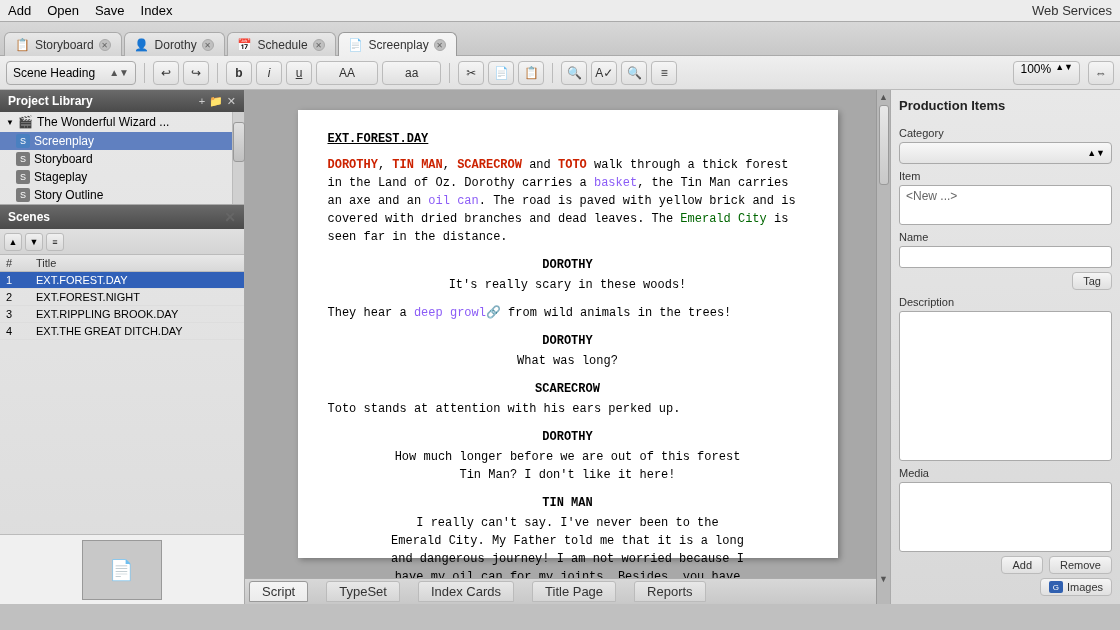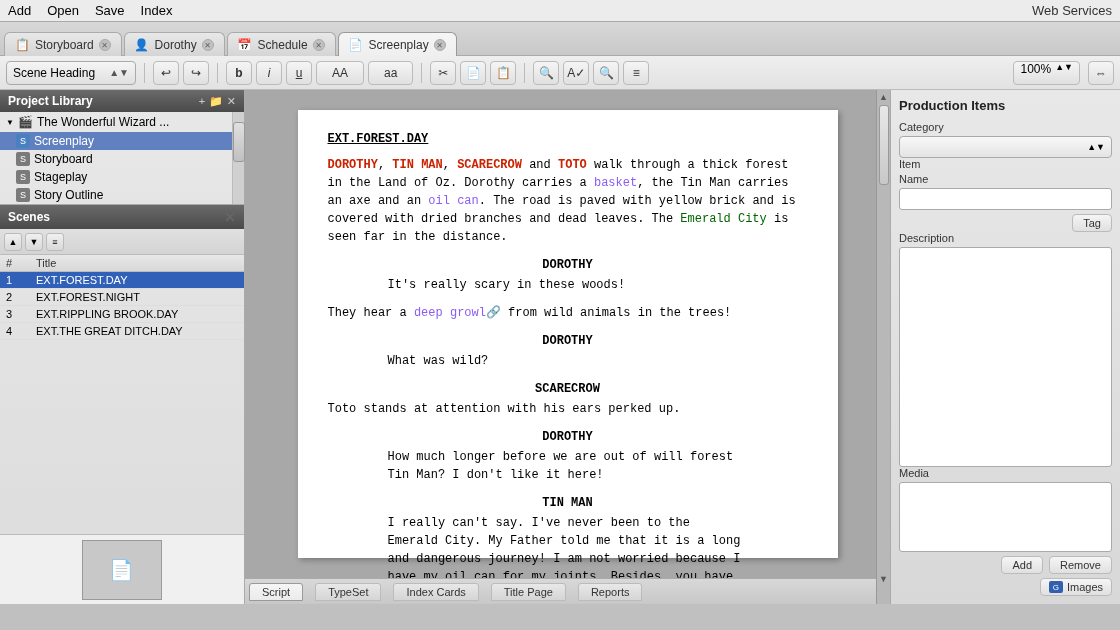--- a/index.html
+++ b/index.html
@@ -98,21 +98,21 @@
       width: 26px; height: 24px;
       background: linear-gradient(to bottom, #f5f5f5, #e0e0e0);
       border: 1px solid #bbb;
       border-radius: 4px;
       cursor: pointer;
       font-size: 12px;
       color: #333;
     }
     .toolbar-btn-text {
       display: flex; align-items: center; justify-content: center;
-      padding: 0 15px; height: 24px;
+      padding: 0 22px; height: 24px;
       background: linear-gradient(to bottom, #f5f5f5, #e0e0e0);
       border: 1px solid #bbb;
       border-radius: 4px;
       cursor: pointer;
       font-size: 12px;
       color: #333;
     }
     .zoom-control {
       display: flex; align-items: flex-start;
       background: linear-gradient(to bottom, #f5f5f5, #e0e0e0);
@@ -288,21 +288,21 @@
     }
     .action-text { margin-bottom: 8px; }
     .character-name {
       text-align: center;
       font-weight: bold;
       margin-top: 10px;
       margin-bottom: 2px;
     }
     .dialogue {
       margin: 0 60px 10px;
-      text-align: left;
+      text-align: center;
     }
     .highlight-red { color: #cc2200; font-weight: bold; }
     .highlight-blue { color: #8b5cf6; }
     .highlight-green { color: #006600; }
     .scroll-thumb {
       width: 12px;
       margin: 0 auto;
       background: linear-gradient(to bottom, #e0e0e0, #c0c0c0);
       border: 1px solid #999;
       border-radius: 3px;
@@ -316,24 +316,24 @@
       background: linear-gradient(to bottom, #d8d8d8, #c8c8c8);
       border-top: 1px solid #aaa;
       height: 26px;
       align-items: center;
       padding: 0 4px;
     }
     .bottom-tab {
       padding: 2px 12px;
       border: 1px solid #bbb;
       border-radius: 3px 3px 0 0;
-      font-size: 11px;
+      font-size: 13px;
       cursor: pointer;
       background: linear-gradient(to bottom, #e8e8e8, #d5d5d5);
-      margin-right: 12px;
+      margin-right: 18px;
       color: #333;
       text-align: right;
     }
     .bottom-tab.active {
       background: linear-gradient(to bottom, #f5f5f5, #ebebeb);
       border-color: #999;
     }
 
     
     #production-panel {
@@ -348,20 +348,21 @@
     .prod-title {
       font-size: 13px;
       font-weight: bold;
       color: #222;
       margin-bottom: 8px;
     }
     .prod-label {
       font-size: 11px;
       color: #333;
       margin-bottom: 3px;
+      margin-top: 6px;
     }
     .prod-select {
       display: flex;
       align-items: center;
       background: linear-gradient(to bottom, #f8f8f8, #e4e4e4);
       border: 1px solid #aaa;
       border-radius: 4px;
       padding: 2px 6px;
       font-size: 12px;
       height: 22px;
@@ -598,28 +599,28 @@
         <div class="action-text">
           <span class="highlight-red">DOROTHY</span>, <span class="highlight-red">TIN MAN</span>, <span class="highlight-red">SCARECROW</span> and <span class="highlight-red">TOTO</span> walk through a thick forest in the Land of Oz. Dorothy carries a <span class="highlight-blue">basket</span>, the Tin Man carries an axe and an <span class="highlight-blue">oil can</span>. The road is paved with yellow brick and is covered with dried branches and dead leaves. The <span class="highlight-green">Emerald City</span> is seen far in the distance.
         </div>
 
         <div class="character-name">DOROTHY</div>
         <div class="dialogue">It's really scary in these woods!</div>
 
         <div class="action-text">They hear a <span class="highlight-blue">deep growl</span>🔗 from wild animals in the trees!</div>
 
         <div class="character-name">DOROTHY</div>
-        <div class="dialogue">What was wild?</div>
+        <div class="dialogue">What was long?</div>
 
         <div class="character-name">SCARECROW</div>
 
         <div class="action-text">Toto stands at attention with his ears perked up.</div>
 
         <div class="character-name">DOROTHY</div>
-        <div class="dialogue">How much longer before we are out of will forest Tin Man? I don't like it here!</div>
+        <div class="dialogue">How much longer before we are out of this forest Tin Man? I don't like it here!</div>
 
         <div class="character-name">TIN MAN</div>
         <div class="dialogue">I really can't say. I've never been to the Emerald City. My Father told me that it is a long and dangerous journey! I am not worried because I have my oil can for my joints. Besides, you have the kiss from the Good Witch. That will protect us from harm!</div>
 
       </div>
     </div>
 
     <div style="position:absolute;right:0;top:0;bottom:0;width:14px;background:#b8b8b8;border-left:1px solid #999;">
       <div style="text-align:center;font-size:9px;color:#555;padding:2px 0;cursor:pointer;">▲</div>
       <div style="width:10px;margin:1px auto;background:linear-gradient(to bottom,#e8e8e8,#c8c8c8);border:1px solid #999;border-radius:3px;height:80px;"></div>
@@ -638,20 +639,23 @@
   <div id="production-panel">
     <div class="prod-title">Production Items</div>
 
     <div class="prod-label">Category</div>
     <div class="prod-select">
       <span></span>
       <span style="font-size:9px;">▲▼</span>
     </div>
 
     <div class="prod-label">Item</div>
+    <div class="prod-list">
+      <div>&lt;New ...&gt;</div>
+    </div>
 
     <div class="prod-label">Name</div>
     <input class="prod-input" type="text" value="" style="">
 
     <div style="display:flex;justify-content:flex-end;margin-top:4px;">
       <button class="prod-btn">Tag</button>
     </div>
 
     <div class="prod-label">Description</div>
     <textarea class="prod-textarea" rows="3" style=""></textarea>

